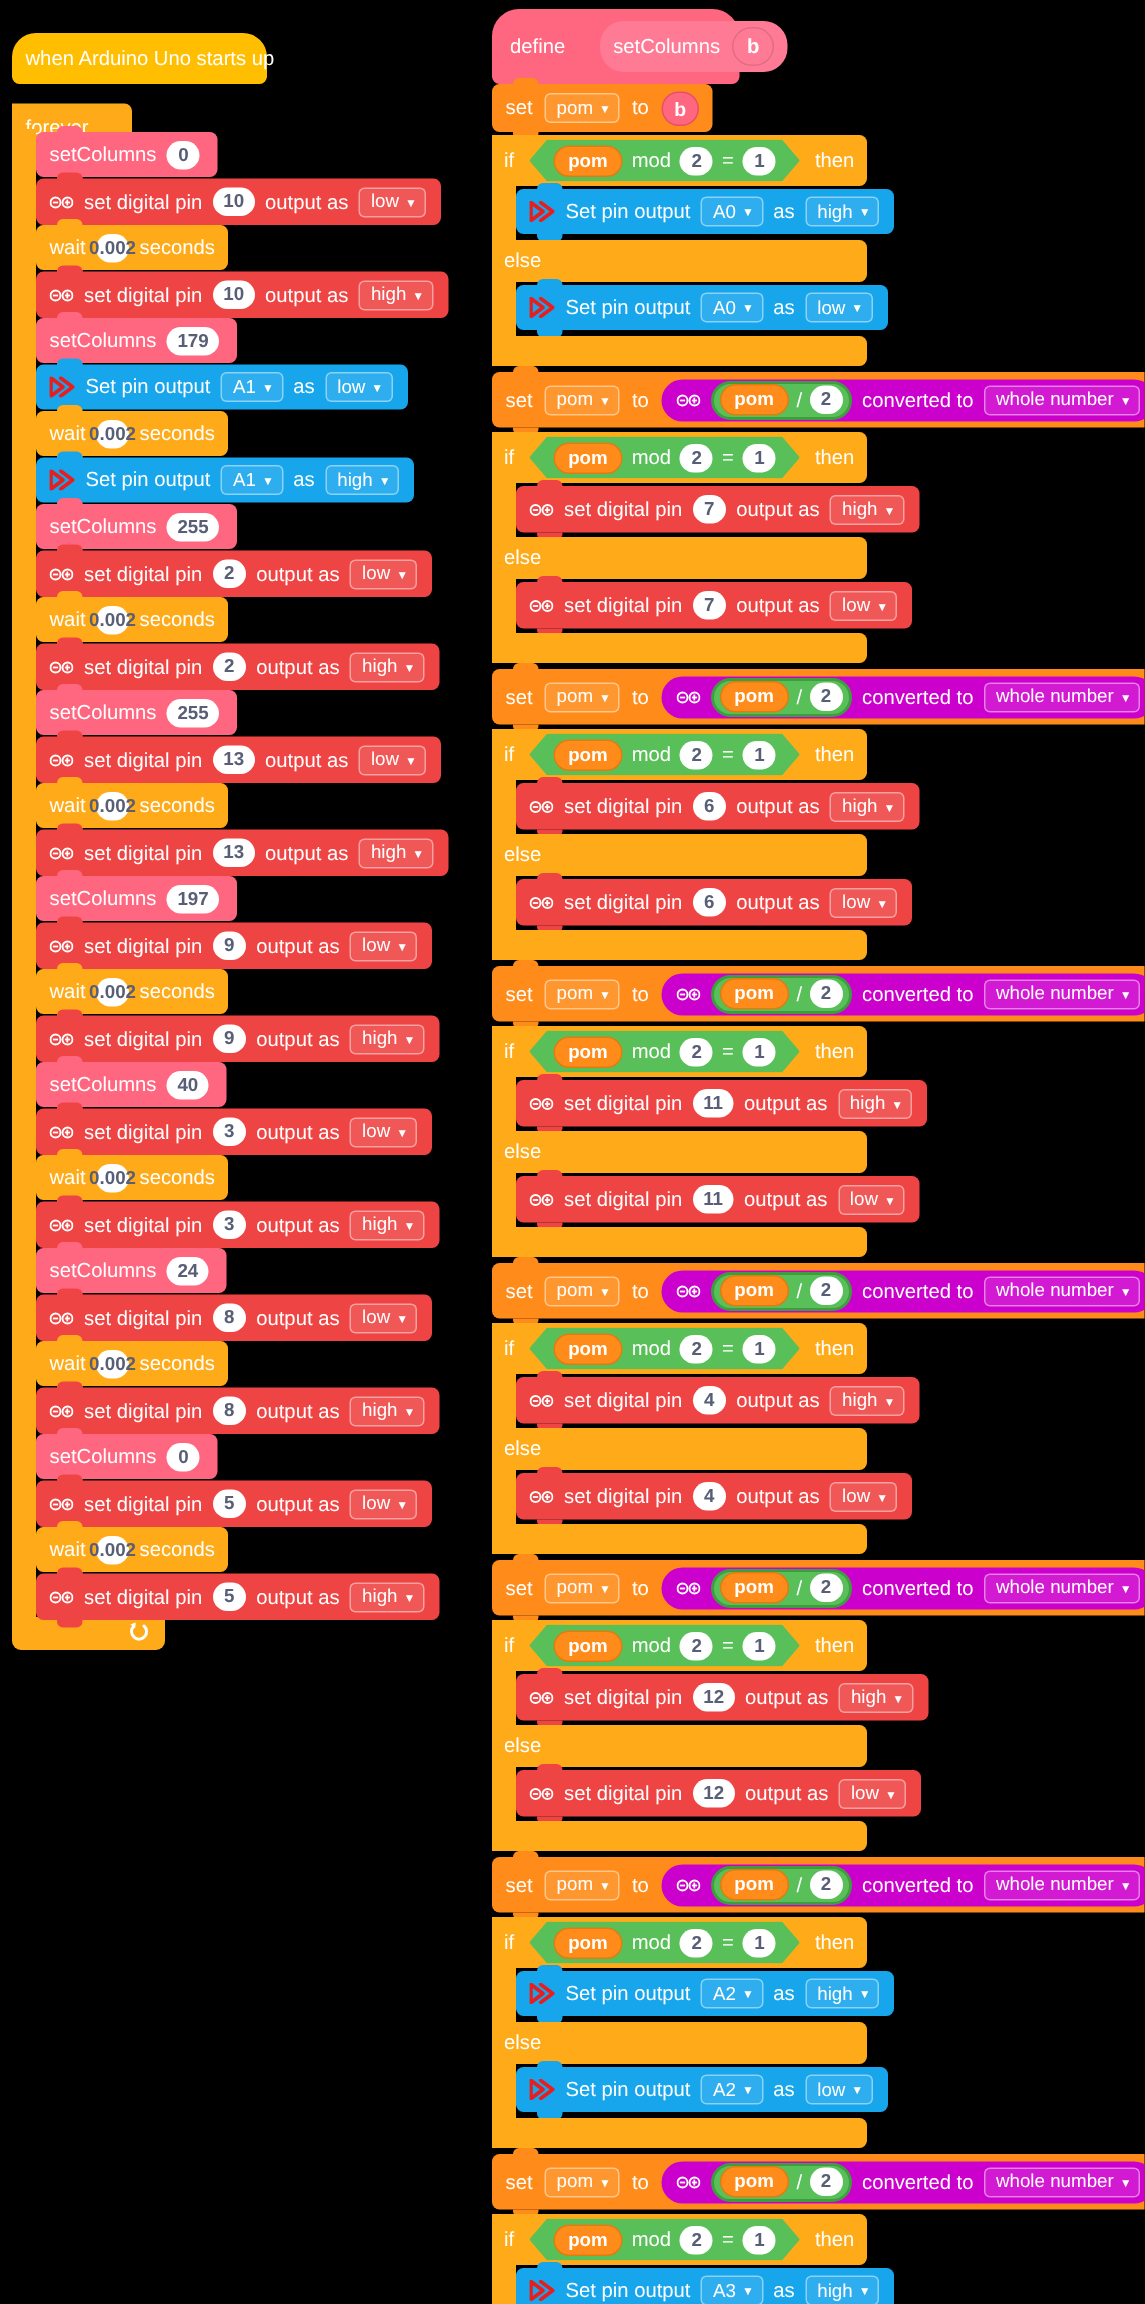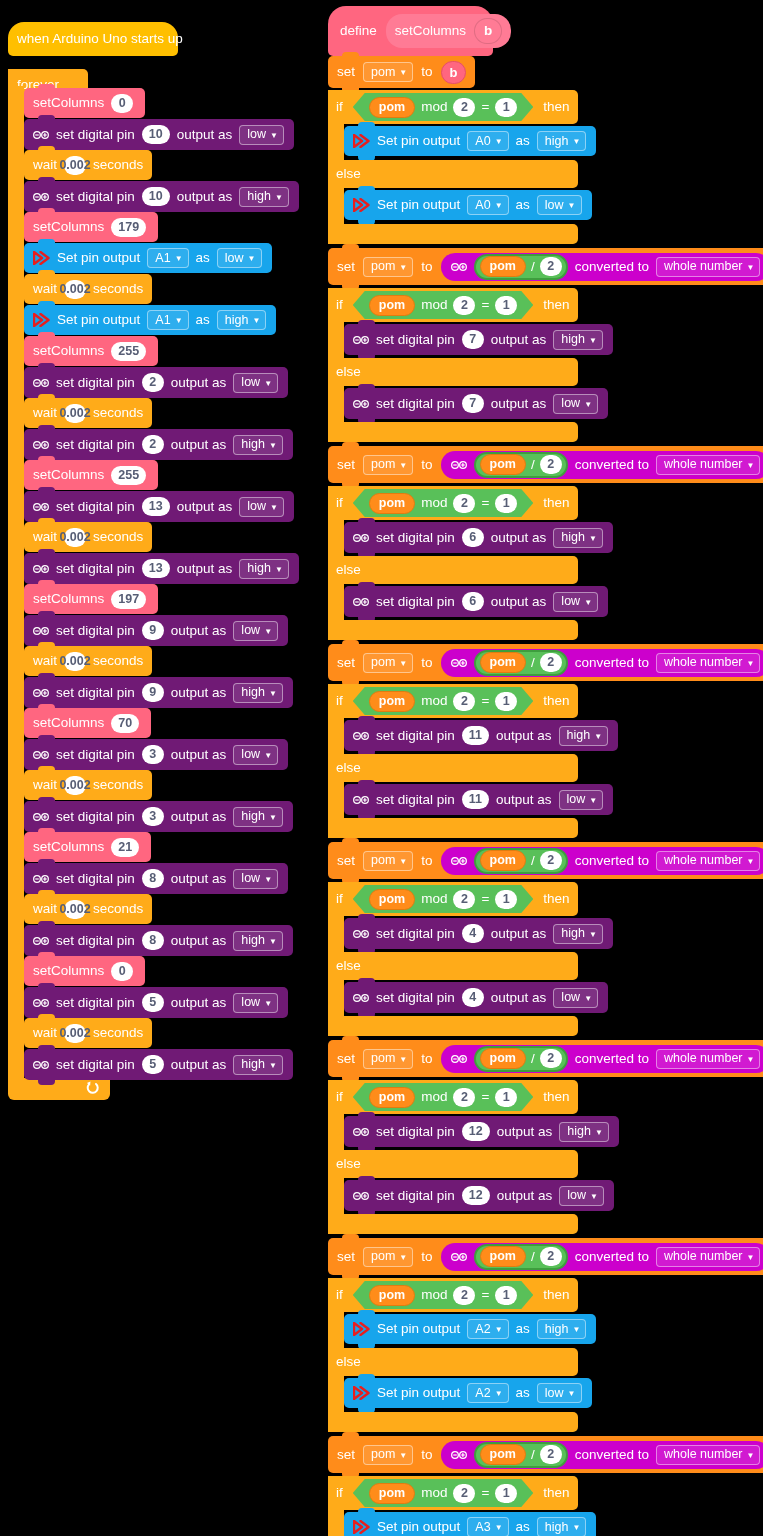--- a/index.html
+++ b/index.html
@@ -31,21 +31,21 @@
     background:inherit;border-radius:0 0 4px 4px;
   }
   .notch::before{top:-4px;border-radius:4px 4px 0 0;}
   .notch::after{bottom:-5px;}
 
   
   .c-hat       {background:#FFBF00;}
   .c-control   {background:#FFAB19;}
   .c-control-d {background:#FF8C1A;}
   .c-pink      {background:#FF6680;}
-  .c-blue      {background:#701a75;}
+  .c-blue      {background:#ef4444;}
   .c-blue-l    {background:#17A5EC;}
 
   
   .oval{
     background:#fff;color:#575E75;
     border-radius:11px;
     min-width:22px;height:19px;
     display:inline-flex;align-items:center;justify-content:center;
     padding:0 7px;font-size:12.5px;font-weight:600;
     box-sizing:border-box;
@@ -371,21 +371,21 @@
       <span class="lbl">set digital pin</span>
       <span class="oval">9</span>
       <span class="lbl">output as</span>
       <span class="dd">
         <span>high</span>
         <span class="car">▼</span>
       </span>
     </div>
     <div class="blk c-pink notch" style="left: 24px; top: 708px; width: auto; height: 30px; padding-right: 12px;">
       <span class="lbl">setColumns</span>
-      <span class="oval">70</span>
+      <span class="oval">40</span>
     </div>
     <div class="blk c-blue notch" style="left: 24px; top: 739px; width: auto; height: 31px; padding-right: 10px;">
       <span class="ard-icon">
         <svg width="16" height="10" viewBox="0 0 24 14">
           <g fill="none" stroke="#fff" stroke-width="1.9">
             <circle cx="6" cy="7" r="5"></circle>
             <circle cx="18" cy="7" r="5"></circle>
           </g>
           <rect x="3.4" y="6.1" width="5.2" height="1.8" fill="#fff"></rect>
           <rect x="15.4" y="6.1" width="5.2" height="1.8" fill="#fff"></rect>
@@ -420,21 +420,21 @@
       <span class="lbl">set digital pin</span>
       <span class="oval">3</span>
       <span class="lbl">output as</span>
       <span class="dd">
         <span>high</span>
         <span class="car">▼</span>
       </span>
     </div>
     <div class="blk c-pink notch" style="left: 24px; top: 832px; width: auto; height: 30px; padding-right: 12px;">
       <span class="lbl">setColumns</span>
-      <span class="oval">21</span>
+      <span class="oval">24</span>
     </div>
     <div class="blk c-blue notch" style="left: 24px; top: 863px; width: auto; height: 31px; padding-right: 10px;">
       <span class="ard-icon">
         <svg width="16" height="10" viewBox="0 0 24 14">
           <g fill="none" stroke="#fff" stroke-width="1.9">
             <circle cx="6" cy="7" r="5"></circle>
             <circle cx="18" cy="7" r="5"></circle>
           </g>
           <rect x="3.4" y="6.1" width="5.2" height="1.8" fill="#fff"></rect>
           <rect x="15.4" y="6.1" width="5.2" height="1.8" fill="#fff"></rect>
@@ -516,21 +516,21 @@
         </svg>
       </span>
       <span class="lbl">set digital pin</span>
       <span class="oval">5</span>
       <span class="lbl">output as</span>
       <span class="dd">
         <span>high</span>
         <span class="car">▼</span>
       </span>
     </div>
-    <div class="blk c-pink" style="left: 328px; top: 6px; width: 165px; height: 50px; border-radius: 18px 18px 5px 5px; padding: 0px 12px; gap: 9px;">
+    <div class="blk c-pink" style="left: 328px; top: 6px; width: 165px; height: 50px; border-radius: 18px 18px 5px 5px; padding: 0px 12px; gap: 23px;">
       <span class="lbl">define</span>
       <div style="background: rgb(255, 123, 149); border-radius: 16px; height: 34px; display: flex; align-items: center; gap: 8px; padding: 0px 9px;">
         <span class="lbl">setColumns</span>
         <span class="pill-pink-lg">b</span>
       </div>
     </div>
     <div class="blk c-control-d notch" style="left: 328px; top: 56px; width: auto; height: 32px; gap: 8px;">
       <span class="lbl">set</span>
       <span class="dd">
         <span>pom</span>

